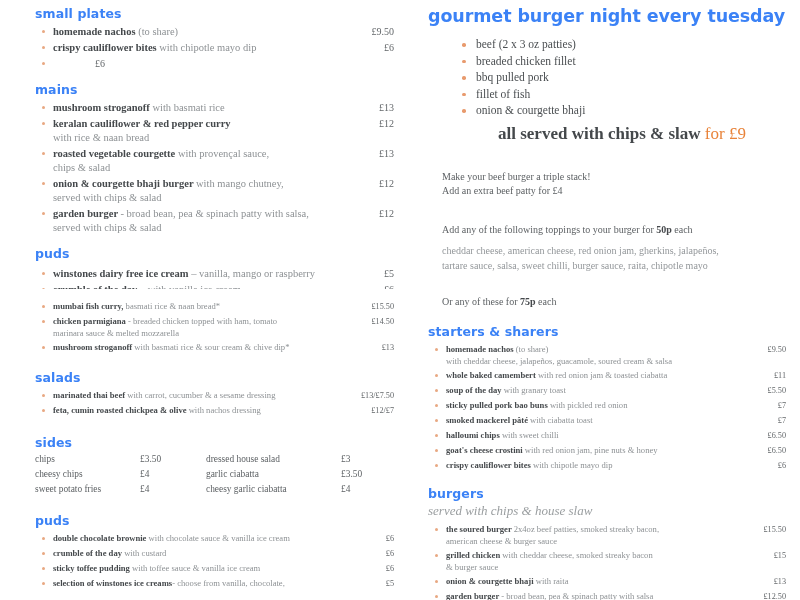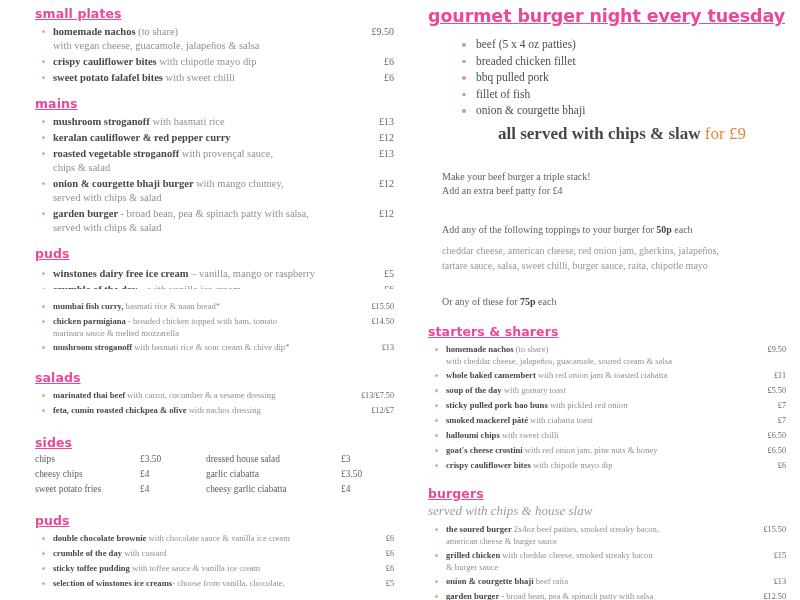--- a/index.html
+++ b/index.html
@@ -22,27 +22,26 @@
   }
   .col {
     position: relative;
     box-sizing: border-box;
   }
   .col-left  { width: 420px; padding: 6px 22px 0 35px; }
   .col-right { width: 380px; padding: 6px 10px 0 8px; }
 
   
   .sec-head {
-    color: #ec4899;
+    color: #3b82f6;
     font-family: "DejaVu Sans", sans-serif;
     font-weight: bold;
     font-size: 12.5px;
     letter-spacing: .1px;
     margin: 0 0 2px 0;
-    text-decoration: underline;
   }
   .sec-head.big {
     font-size: 17.5px;
     letter-spacing: -.1px;
     margin: 0 0 10px 0;
   }
   .sec-sub {
     font-style: italic;
     font-size: 13px;
     color: #9a9ea0;
@@ -168,57 +167,56 @@
 
 <div class="page">
 
   <div class="col col-left">
 
     <div class="block">
       <div class="sec-head">small plates</div>
       <ul class="items sz-lg">
           <li>
             <div class="row">
-              <div class="txt"><span class="name">homemade nachos </span><span class="desc">(to share)</span><span class="cont">with vegan cheese, guacamole, jalapeños &amp; salsa</span></div>
+              <div class="txt"><span class="name">homemade nachos </span><span class="desc">(to share)</span></div>
               <div class="price">£9.50</div>
             </div>
           </li>
           <li>
             <div class="row">
               <div class="txt"><span class="name">crispy cauliflower bites </span><span class="desc">with chipotle mayo dip</span></div>
               <div class="price">£6</div>
             </div>
           </li>
           <li>
             <div class="row">
-              <div class="txt"><span class="name">sweet potato falafel bites </span><span class="desc">with sweet chilli</span></div>
               <div class="price">£6</div>
             </div>
           </li>
         </ul>
     </div>
 
     <div class="block" style="margin-top:7px;">
       <div class="sec-head">mains</div>
       <ul class="items sz-lg">
           <li>
             <div class="row">
               <div class="txt"><span class="name">mushroom stroganoff </span><span class="desc">with basmati rice</span></div>
               <div class="price">£13</div>
             </div>
           </li>
           <li>
             <div class="row">
-              <div class="txt"><span class="name">keralan cauliflower &amp; red pepper curry</span></div>
+              <div class="txt"><span class="name">keralan cauliflower &amp; red pepper curry</span><span class="cont">with rice &amp; naan bread</span></div>
               <div class="price">£12</div>
             </div>
           </li>
           <li>
             <div class="row">
-              <div class="txt"><span class="name">roasted vegetable stroganoff </span><span class="desc">with provençal sauce,</span><span class="cont">chips &amp; salad</span></div>
+              <div class="txt"><span class="name">roasted vegetable courgette </span><span class="desc">with provençal sauce,</span><span class="cont">chips &amp; salad</span></div>
               <div class="price">£13</div>
             </div>
           </li>
           <li>
             <div class="row">
               <div class="txt"><span class="name">onion &amp; courgette bhaji burger </span><span class="desc">with mango chutney,</span><span class="cont">served with chips &amp; salad</span></div>
               <div class="price">£12</div>
             </div>
           </li>
           <li>
@@ -337,21 +335,21 @@
         </ul>
     </div>
 
   </div>
 
   <div class="col col-right">
 
     <div class="sec-head big">gourmet burger night every tuesday</div>
 
     <ul class="burger-list" id="burger-options">
-        <li>beef (5 x 4 oz patties)</li>
+        <li>beef (2 x 3 oz patties)</li>
         <li>breaded chicken fillet</li>
         <li>bbq pulled pork</li>
         <li>fillet of fish</li>
         <li>onion &amp; courgette bhaji</li>
       </ul>
 
     <div class="served">
       <span>all served with chips &amp; slaw </span><span class="amt">for £9</span>
     </div>
 
@@ -432,21 +430,21 @@
             </div>
           </li>
           <li>
             <div class="row">
               <div class="txt"><span class="name">grilled chicken </span><span class="desc">with cheddar cheese, smoked streaky bacon</span><span class="cont">&amp; burger sauce</span></div>
               <div class="price">£15</div>
             </div>
           </li>
           <li>
             <div class="row">
-              <div class="txt"><span class="name">onion &amp; courgette bhaji </span><span class="desc">beef raita</span></div>
+              <div class="txt"><span class="name">onion &amp; courgette bhaji </span><span class="desc">with raita</span></div>
               <div class="price">£13</div>
             </div>
           </li>
           <li>
             <div class="row">
               <div class="txt"><span class="name">garden burger </span><span class="desc">- broad bean, pea &amp; spinach patty with salsa</span></div>
               <div class="price">£12.50</div>
             </div>
           </li>
         </ul>

